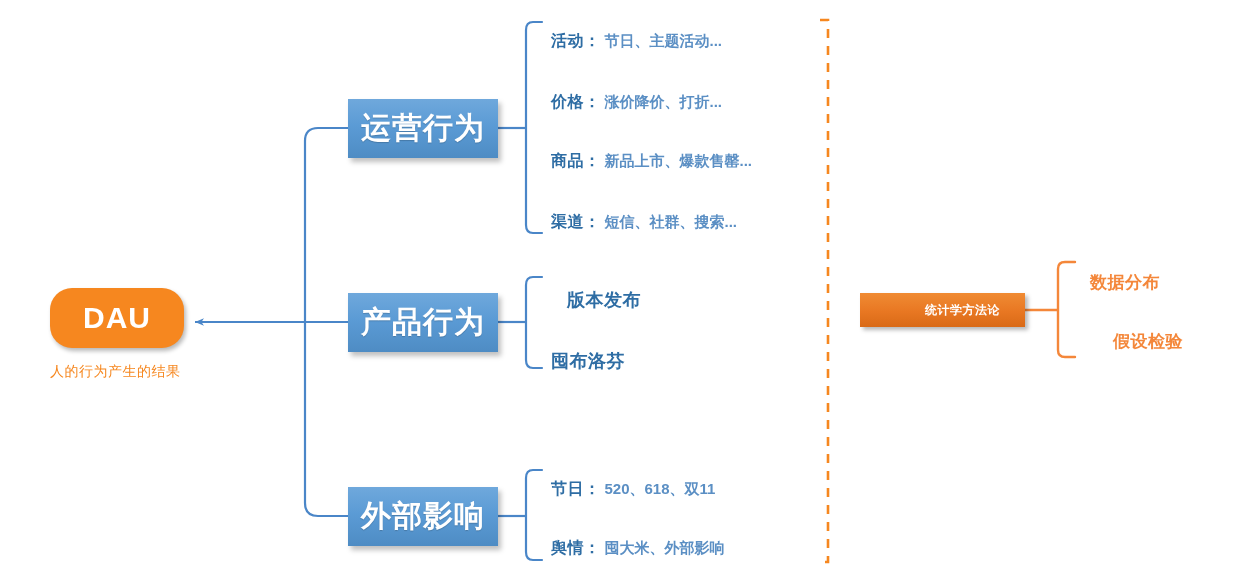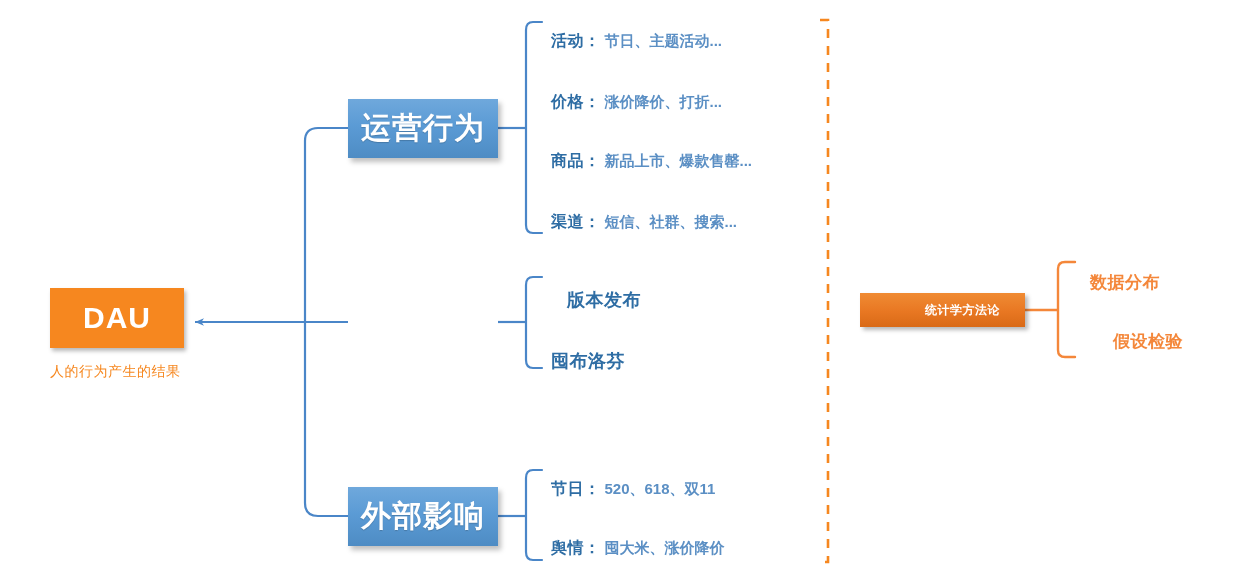--- a/index.html
+++ b/index.html
@@ -18,21 +18,21 @@
     overflow: hidden;
   }
   .abs { position: absolute; }
 
   
   .box-dau {
     left: 50px; top: 288px;
     width: 134px; height: 60px;
     background: #F6871F;
     box-shadow: 2px 3px 4px rgba(0,0,0,0.28);
-    display: flex; align-items: center; justify-content: center;
+    display: flex; align-items: center; justify-content: center; border-radius: 22px;
   }
   .box-dau-label {
     color: #ffffff;
     font-size: 30px;
     font-weight: bold;
     letter-spacing: 1px;
   }
   .dau-caption {
     left: 50px; top: 363px;
     width: 200px;
@@ -166,33 +166,36 @@
   <div class="abs leaf" style="left:551px; top:94px;">
     <span class="k">价格：</span><span class="v">涨价降价、打折...</span>
   </div>
   <div class="abs leaf" style="left:551px; top:153px;">
     <span class="k">商品：</span><span class="v">新品上市、爆款售罄...</span>
   </div>
   <div class="abs leaf" style="left:551px; top:214px;">
     <span class="k">渠道：</span><span class="v">短信、社群、搜索...</span>
   </div>
 
+  <div class="abs box-blue" style="left:348px; top:293px;">
+    <span class="box-blue-label">产品行为</span>
+  </div>
 
   <div class="abs leaf-plain" style="left:551px; top:288px;margin-left:16px;">版本发布</div>
   <div class="abs leaf-plain" style="left:551px; top:349px;">囤布洛芬</div>
 
   <div class="abs box-blue" style="left:348px; top:487px;">
     <span class="box-blue-label">外部影响</span>
   </div>
 
   <div class="abs leaf" style="left:551px; top:481px;">
     <span class="k">节日：</span><span class="v">520、618、双11</span>
   </div>
   <div class="abs leaf" style="left:551px; top:540px;">
-    <span class="k">舆情：</span><span class="v">囤大米、涨价降价</span>
+    <span class="k">舆情：</span><span class="v">囤大米、外部影响</span>
   </div>
 
   <div class="abs box-orange-method">
     <span class="box-orange-method-label">统计学方法论</span>
   </div>
 
   <div class="abs leaf-orange" style="left:1090px; top:271px;">数据分布</div>
   <div class="abs leaf-orange" style="left:1090px; top:330px;margin-left:23px;">假设检验</div>
 
 </div>

